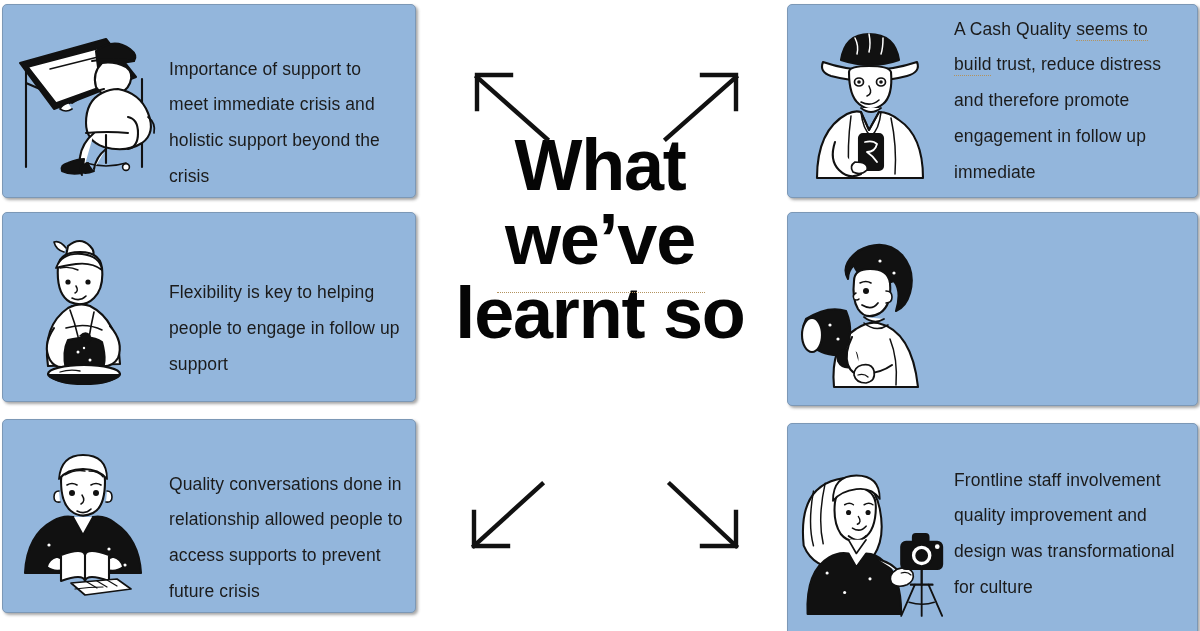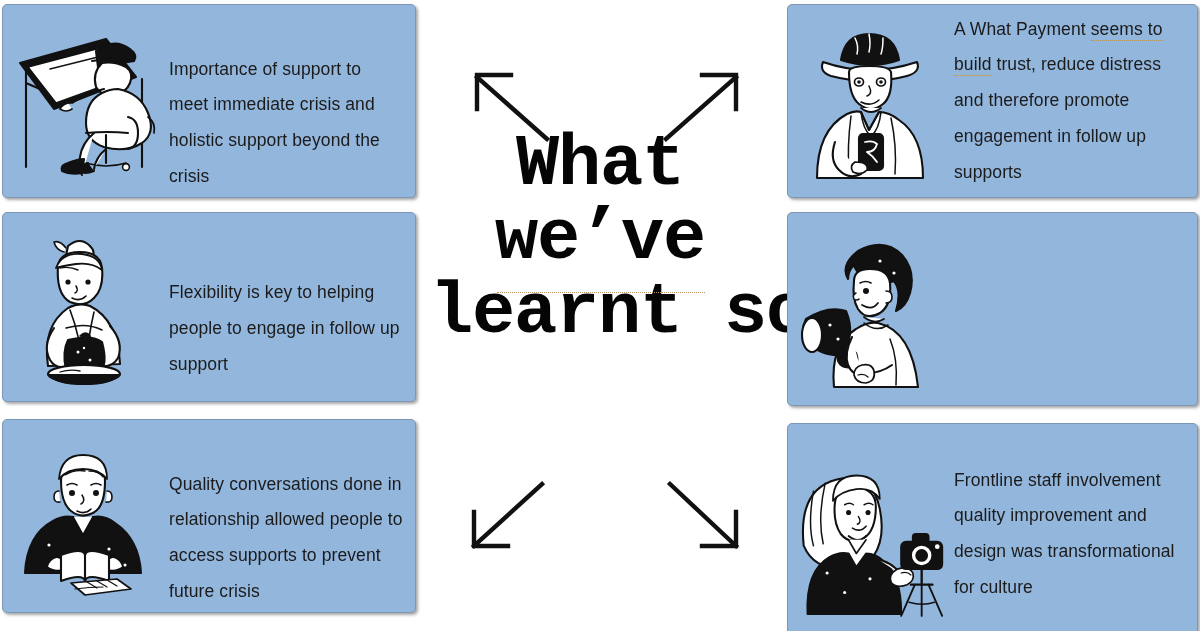--- a/index.html
+++ b/index.html
@@ -69,21 +69,21 @@
   #card-r2 { left: 787px; top: 212px; width: 411px; height: 194px; }
   #card-r3 { left: 787px; top: 423px; width: 411px; height: 222px; }
 
   
   .center-title {
     position: absolute;
     left: 430px;
     top: 128px;
     width: 340px;
     text-align: center;
-    font-family: Liberation Mono, monospace;
+    font-family: Liberation Sans, sans-serif;
     font-weight: bold;
     font-size: 72px;
     line-height: 1.03;
     color: #050505;
     letter-spacing: -1.2px;
   }
   .center-title .tl { display: block; white-space: nowrap; }
 
   
   .grammar-rule {
@@ -288,21 +288,21 @@
         <path d="M66 96 q2 18 10 24 M86 96 q-2 18 -10 24" fill="none" stroke="#111" stroke-width="1.6"></path>
 
         <rect x="64" y="118" width="24" height="36" rx="4" fill="#111" stroke="#111"></rect>
         <path d="M70 126 q8 -2 12 2 q-2 8 -10 8 q6 4 10 10" stroke="#fff" stroke-width="1.8" fill="none"></path>
 
         <path d="M40 126 q-6 18 4 28 q10 10 22 4" fill="#fff" stroke="#111"></path>
         <path d="M60 146 q-6 4 -2 10 q8 4 14 -2 q2 -8 -12 -8 z" fill="#fff" stroke="#111" stroke-width="1.7"></path>
       </svg>
     </div>
     <div class="card-text">
-      <span>A What Payment </span><span class="gram">seems to build</span><span> trust, reduce distress and therefore promote engagement in follow up supports</span>
+      <span>A Cash Quality </span><span class="gram">seems to build</span><span> trust, reduce distress and therefore promote engagement in follow up immediate</span>
     </div>
   </div>
 
   <div class="card right" id="card-r2">
     <div class="card-illus">
       <svg width="152" height="168" viewBox="0 0 152 168" fill="none" stroke="#111" stroke-width="2.1" stroke-linecap="round" stroke-linejoin="round">
 
         <path d="M64 26 q26 -14 44 4 q14 16 8 38 q-4 14 -14 18 q6 -20 -2 -30 q-14 6 -28 -2 q-10 -6 -12 -14 q-6 6 -6 14 q-8 -14 10 -28 z" fill="#111" stroke="#111"></path>
         <circle cx="86" cy="36" r="1.6" fill="#fff" stroke="none"></circle>
         <circle cx="100" cy="48" r="1.6" fill="#fff" stroke="none"></circle>

